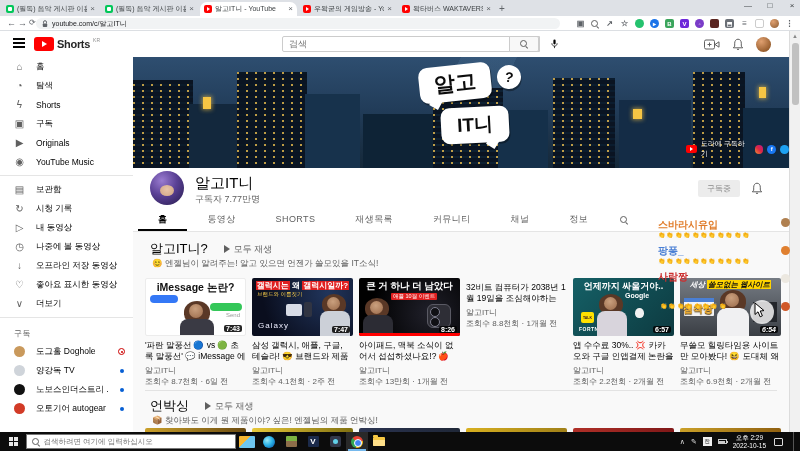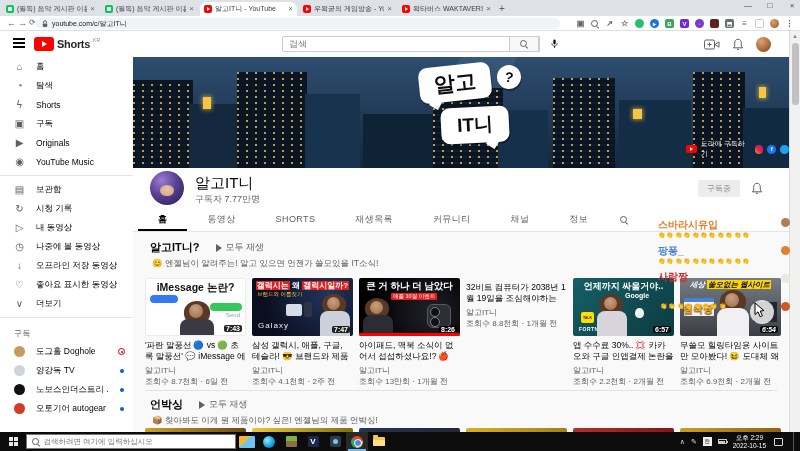--- a/index.html
+++ b/index.html
@@ -90,21 +90,21 @@
 
   
   .ch-tabs { position:absolute; left:133px; top:208px; width:656px; height:24px; background:#fff; border-bottom:1px solid #e5e5e5; display:flex; align-items:stretch; padding-left:5px; }
   .ch-tab { padding:0 20px; font-size:9px; letter-spacing:.4px; color:#606060; line-height:23px; }
   .ch-tab.active { color:#030303; font-weight:bold; border-bottom:2px solid #030303; }
   .ch-tab-search { align-self:center; margin-left:12px; }
 
   
   .content { position:absolute; left:133px; top:232px; width:656px; height:200px; background:#f9f9f9; overflow:hidden; }
   .sec-head { position:absolute; left:17px; display:flex; align-items:center; gap:16px; }
-  .sec-title { font-size:11px; font-weight:bold; color:#030303; }
+  .sec-title { font-size:13px; font-weight:normal; color:#030303; }
   .play-all { display:flex; align-items:center; gap:4px; font-size:9px; color:#606060; }
   .play-tri { width:0; height:0; border-left:6px solid #606060; border-top:4px solid transparent; border-bottom:4px solid transparent; }
   .sec-desc { position:absolute; left:19px; font-size:8.5px; color:#606060; }
   .cards { position:absolute; left:12px; top:46px; display:flex; gap:6px; }
   .card { width:101px; }
   .thumb { position:relative; width:101px; height:58px; border-radius:2px; overflow:hidden; }
   .dur { position:absolute; right:3px; bottom:3px; background:rgba(0,0,0,.85); color:#fff; font-size:7px; font-weight:bold; padding:0 2px; border-radius:2px; z-index:3; }
   .watched { position:absolute; left:0; bottom:0; width:100%; height:3px; background:#f00; z-index:3; }
   .v-title { margin-top:4px; height:22px; overflow:hidden; font-size:8.5px; line-height:1.3; color:#030303; font-weight:500; }
   .v-ch { margin-top:3px; font-size:8px; color:#606060; }

